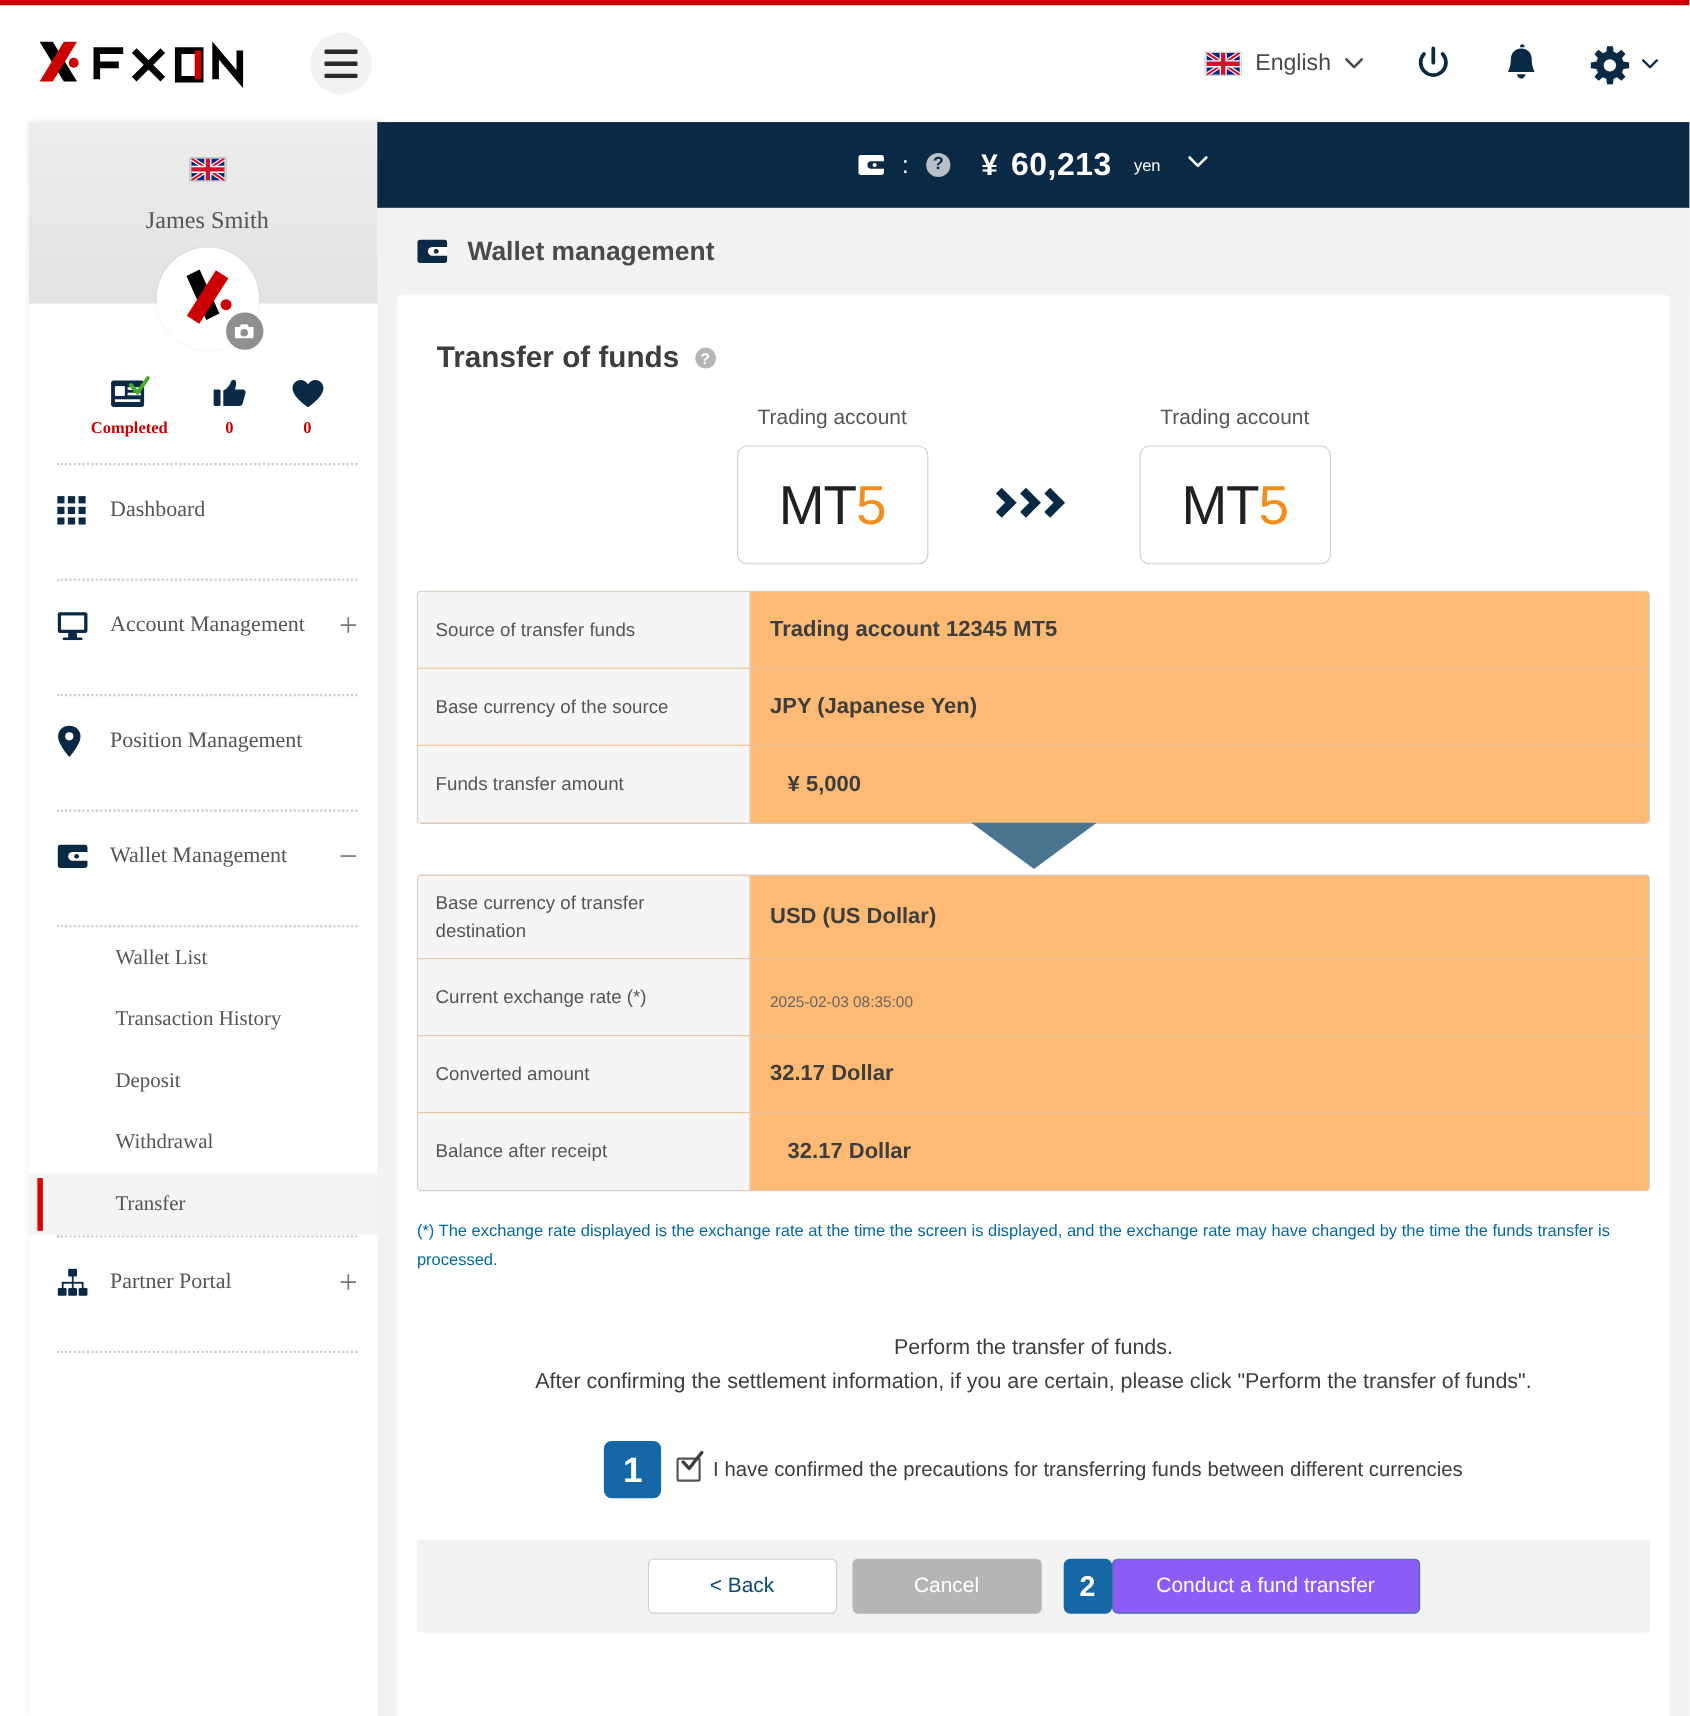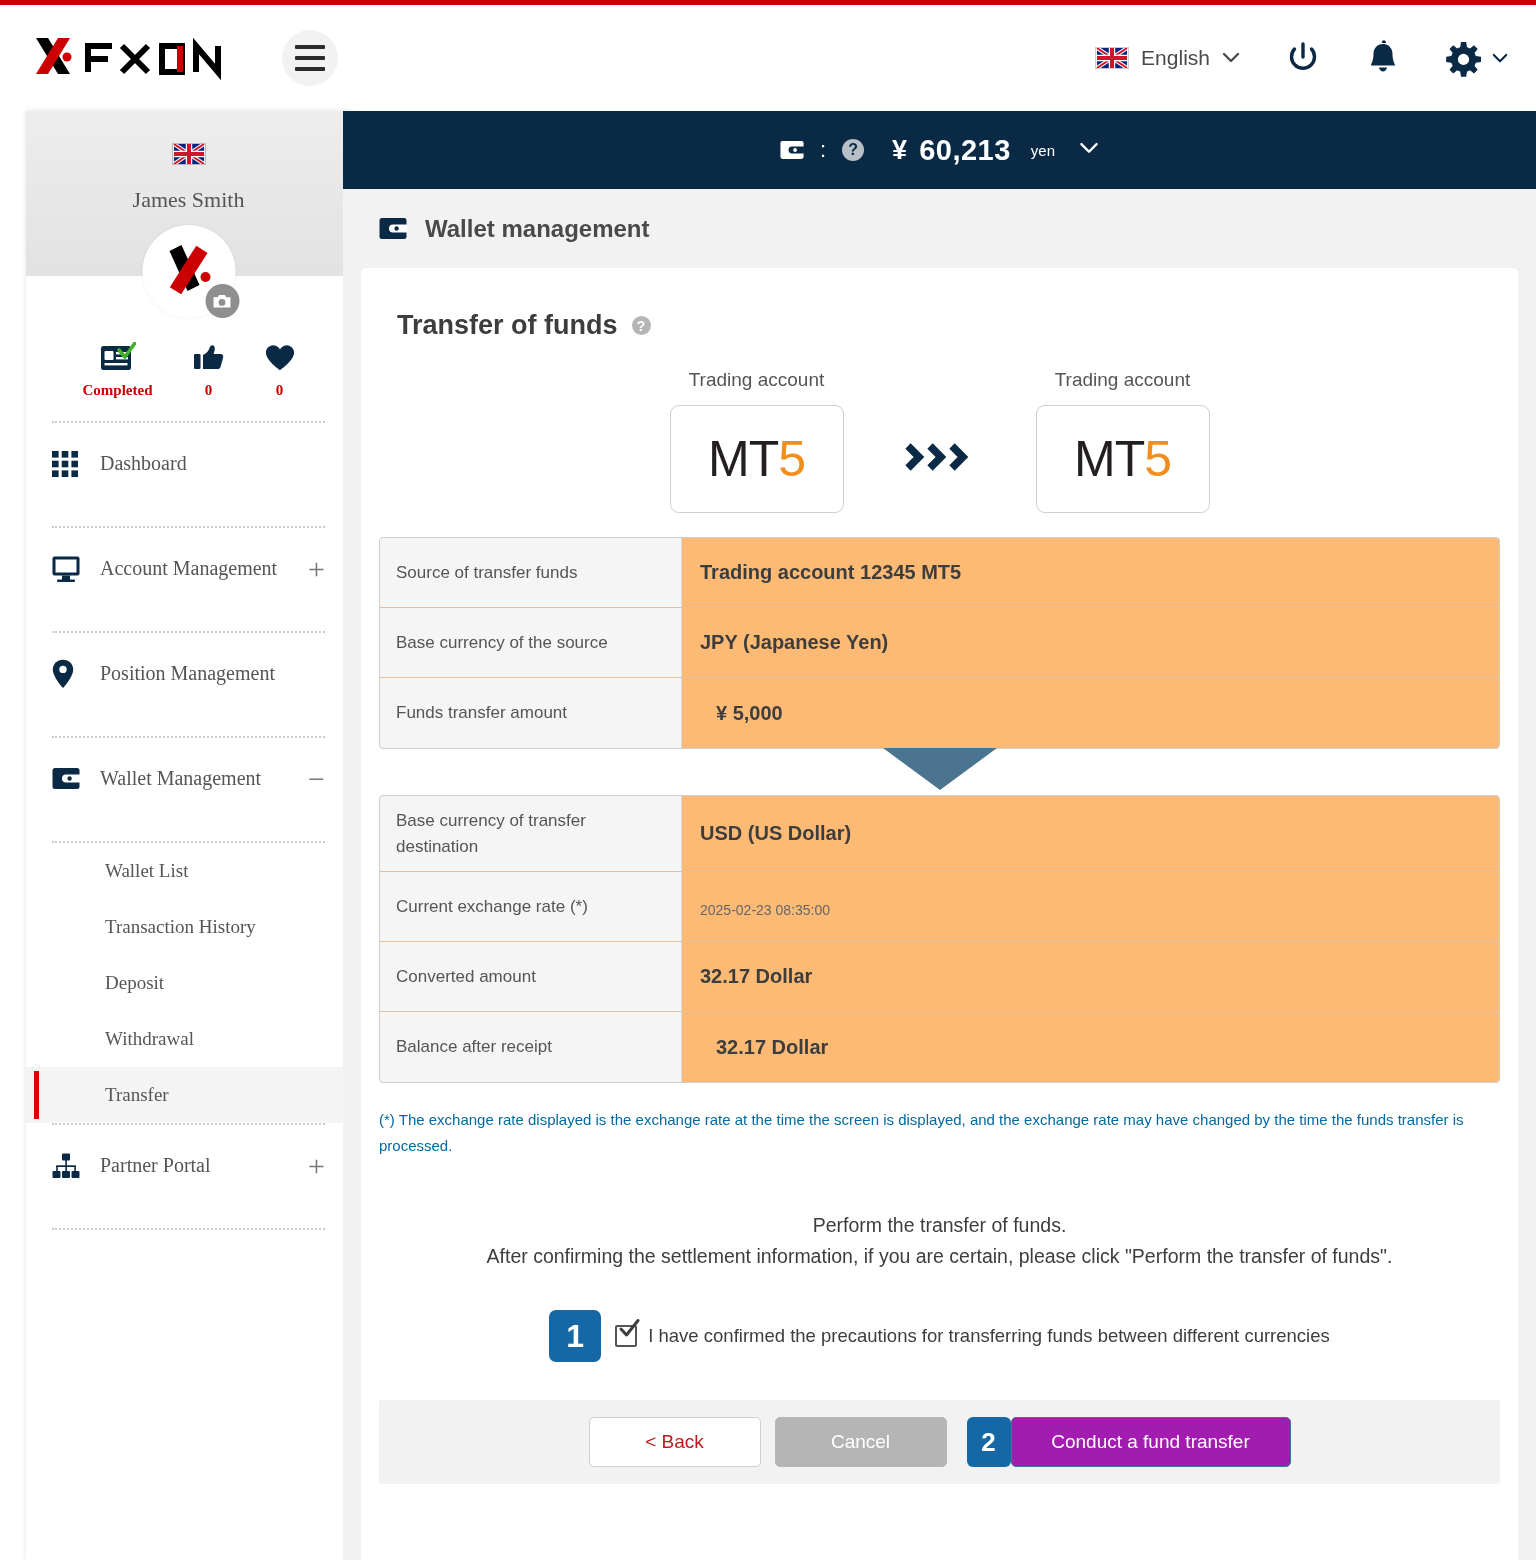--- a/index.html
+++ b/index.html
@@ -234,26 +234,26 @@
 
   .btn-bar {
     margin: 38px 18px 0 18px; background: #f2f2f2;
     height: 84px; display: flex; align-items: center; justify-content: center;
     gap: 0; border-radius: 3px;
   }
   .btn {
     height: 50px; border-radius: 5px; font-size: 19px;
     display: flex; align-items: center; justify-content: center; cursor: pointer;
   }
-  .btn-back { width: 172px; background: #fff; border: 1px solid #cfcfcf; color: #b91c1c; }
+  .btn-back { width: 172px; background: #fff; border: 1px solid #cfcfcf; color: #0c4a6e; }
   .btn-cancel { width: 172px; background: #b5b5b5; border: 1px solid #b5b5b5; color: #fff; margin-left: 14px; }
   .btn-step { width: 44px; height: 50px; border-radius: 6px; background: #1568a5; color: #fff;
               font-size: 26px; font-weight: bold; display:flex; align-items:center; justify-content:center;
               margin-left: 20px; }
-  .btn-primary { width: 280px; background: #a21caf; border: 1px solid #47718d; color: #fff; font-weight: normal; text-align: right; }
+  .btn-primary { width: 280px; background: #8b5cf6; border: 1px solid #47718d; color: #fff; font-weight: normal; text-align: right; }
 </style>
 </head>
 <body>
 
 <div class="top-red-bar"></div>
 
 <div class="header">
   <div class="logo-wrap">
     <svg class="logo-svg" width="212" height="52" viewBox="0 0 212 52">
       <g>
@@ -578,21 +578,21 @@
     <div class="tbl" style="margin-top:4px">
       <div class="tbl-row">
         <div class="tbl-key">Base currency of transfer destination</div>
         <div class="tbl-val">
             <span>USD (US Dollar)</span>
           </div>
       </div>
       <div class="tbl-row">
         <div class="tbl-key">Current exchange rate (*)</div>
         <div class="tbl-val">
-          <span class="tbl-sub">2025-02-23 08:35:00</span>
+          <span class="tbl-sub">2025-02-03 08:35:00</span>
         </div>
       </div>
       <div class="tbl-row">
         <div class="tbl-key">Converted amount</div>
         <div class="tbl-val">
             <span>32.17 Dollar</span>
           </div>
       </div>
       <div class="tbl-row">
         <div class="tbl-key">Balance after receipt</div>

